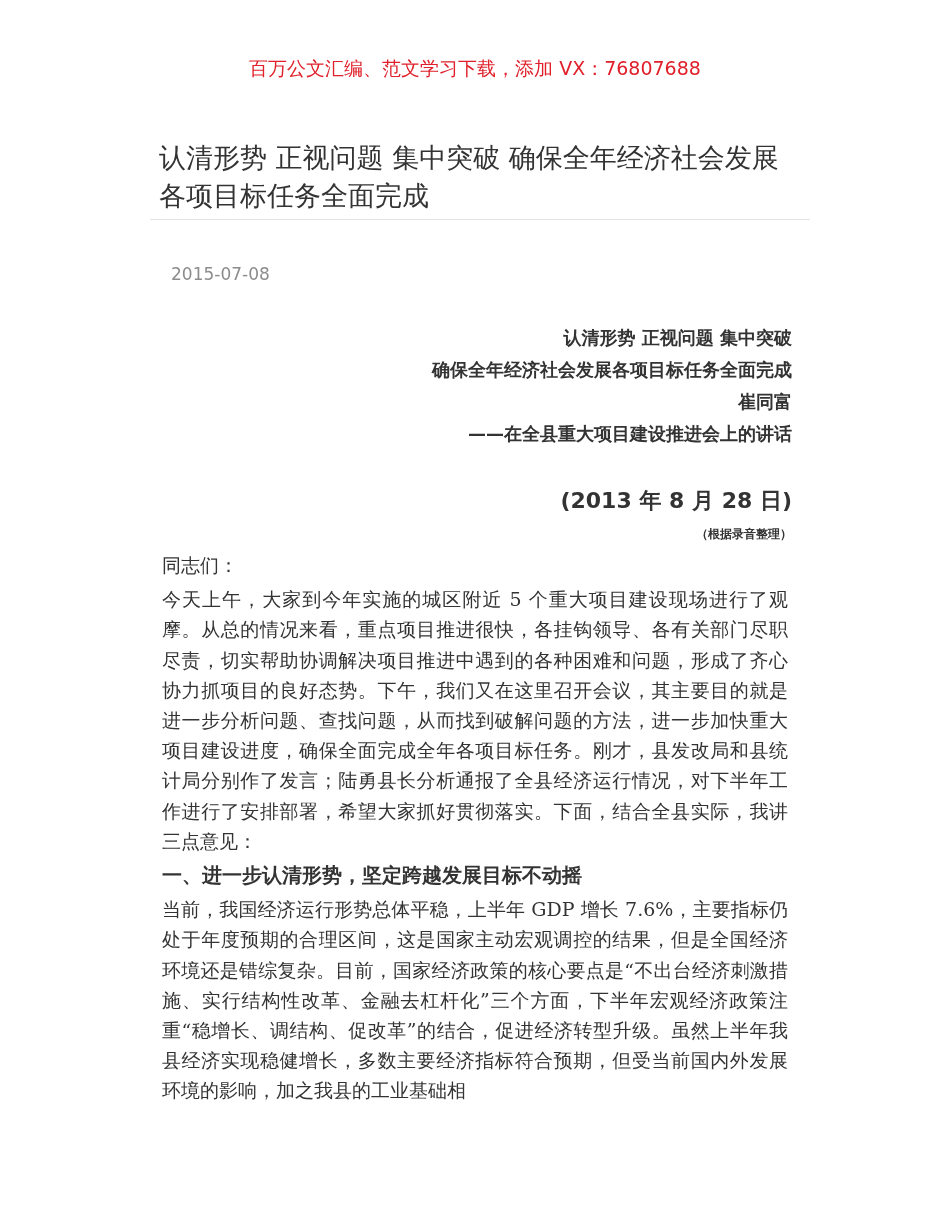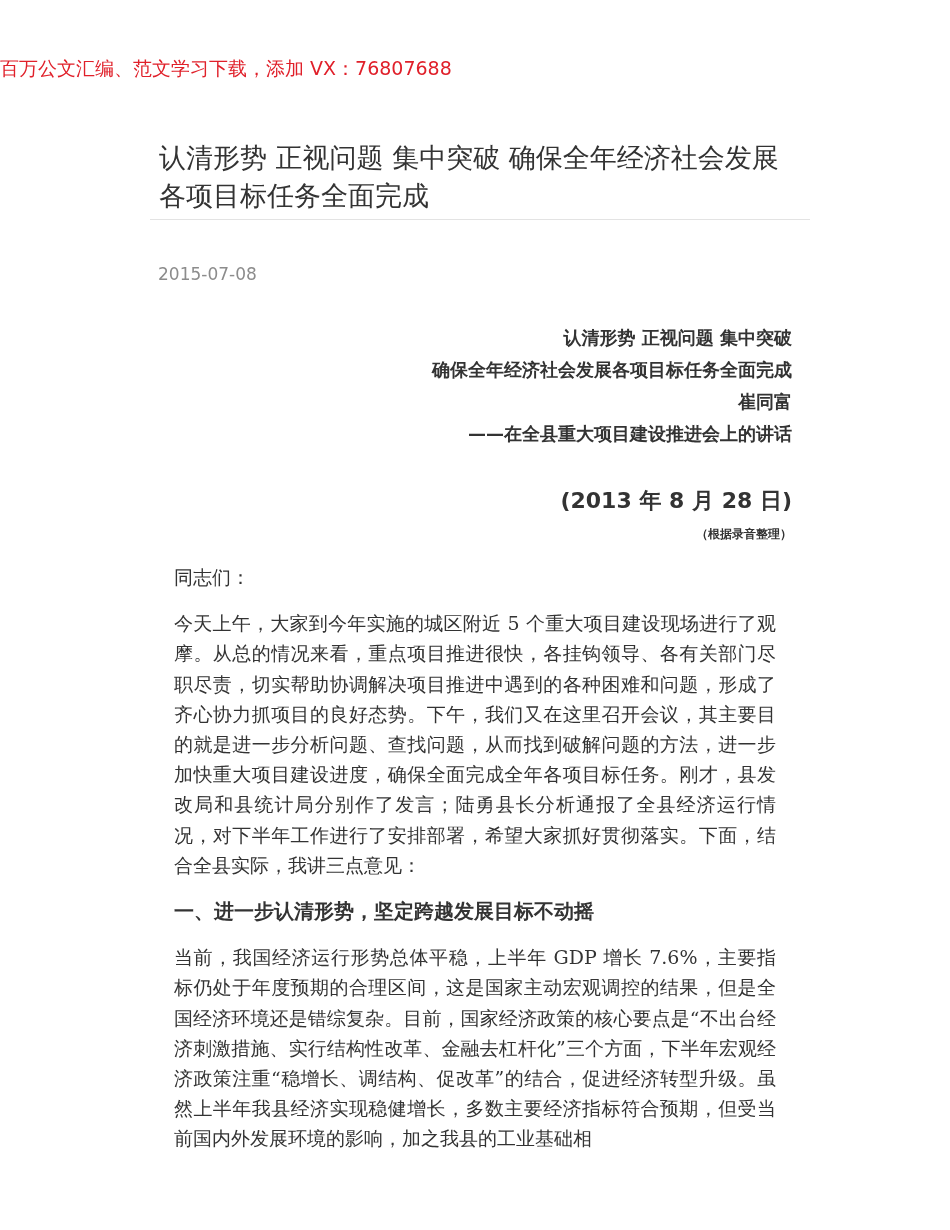--- a/index.html
+++ b/index.html
@@ -12,21 +12,21 @@
     height: 1230px;
     position: relative;
     overflow: hidden;
     font-family: "DejaVu Sans", "Liberation Sans", sans-serif;
   }
   .banner {
     position: absolute;
     top: 54px;
     left: 0;
     width: 950px;
-    text-align: left;
+    text-align: center;
     color: #e0202a;
     font-size: 19px;
     line-height: 28px;
     letter-spacing: 0px;
   }
   .title {
     position: absolute;
     top: 138px;
     left: 158px;
     width: 640px;
@@ -40,21 +40,21 @@
     position: absolute;
     top: 219px;
     left: 150px;
     width: 660px;
     height: 0;
     border-top: 1px solid #e3e3e3;
   }
   .date {
     position: absolute;
     top: 262px;
-    left: 158px;
+    left: 171px;
     color: #8c8c8c;
     font-size: 17px;
     line-height: 24px;
   }
   .speech-head {
     position: absolute;
     top: 322px;
     left: 158px;
     width: 634px;
     text-align: right;
@@ -79,21 +79,21 @@
     top: 546px;
     left: 158px;
     width: 634px;
     color: #333333;
     font-size: 19px;
     line-height: 30.2px;
     text-align: justify;
     font-family: "DejaVu Serif", "Liberation Serif", serif;
   }
   .body p {
-    margin: 16px;
+    margin: 4px;
     text-align: justify;
     text-align-last: left;
   }
   .body .section-heading {
     font-weight: bold;
     font-family: "DejaVu Sans", "Liberation Sans", sans-serif;
     font-size: 20px;
   }
 </style>
 </head>

